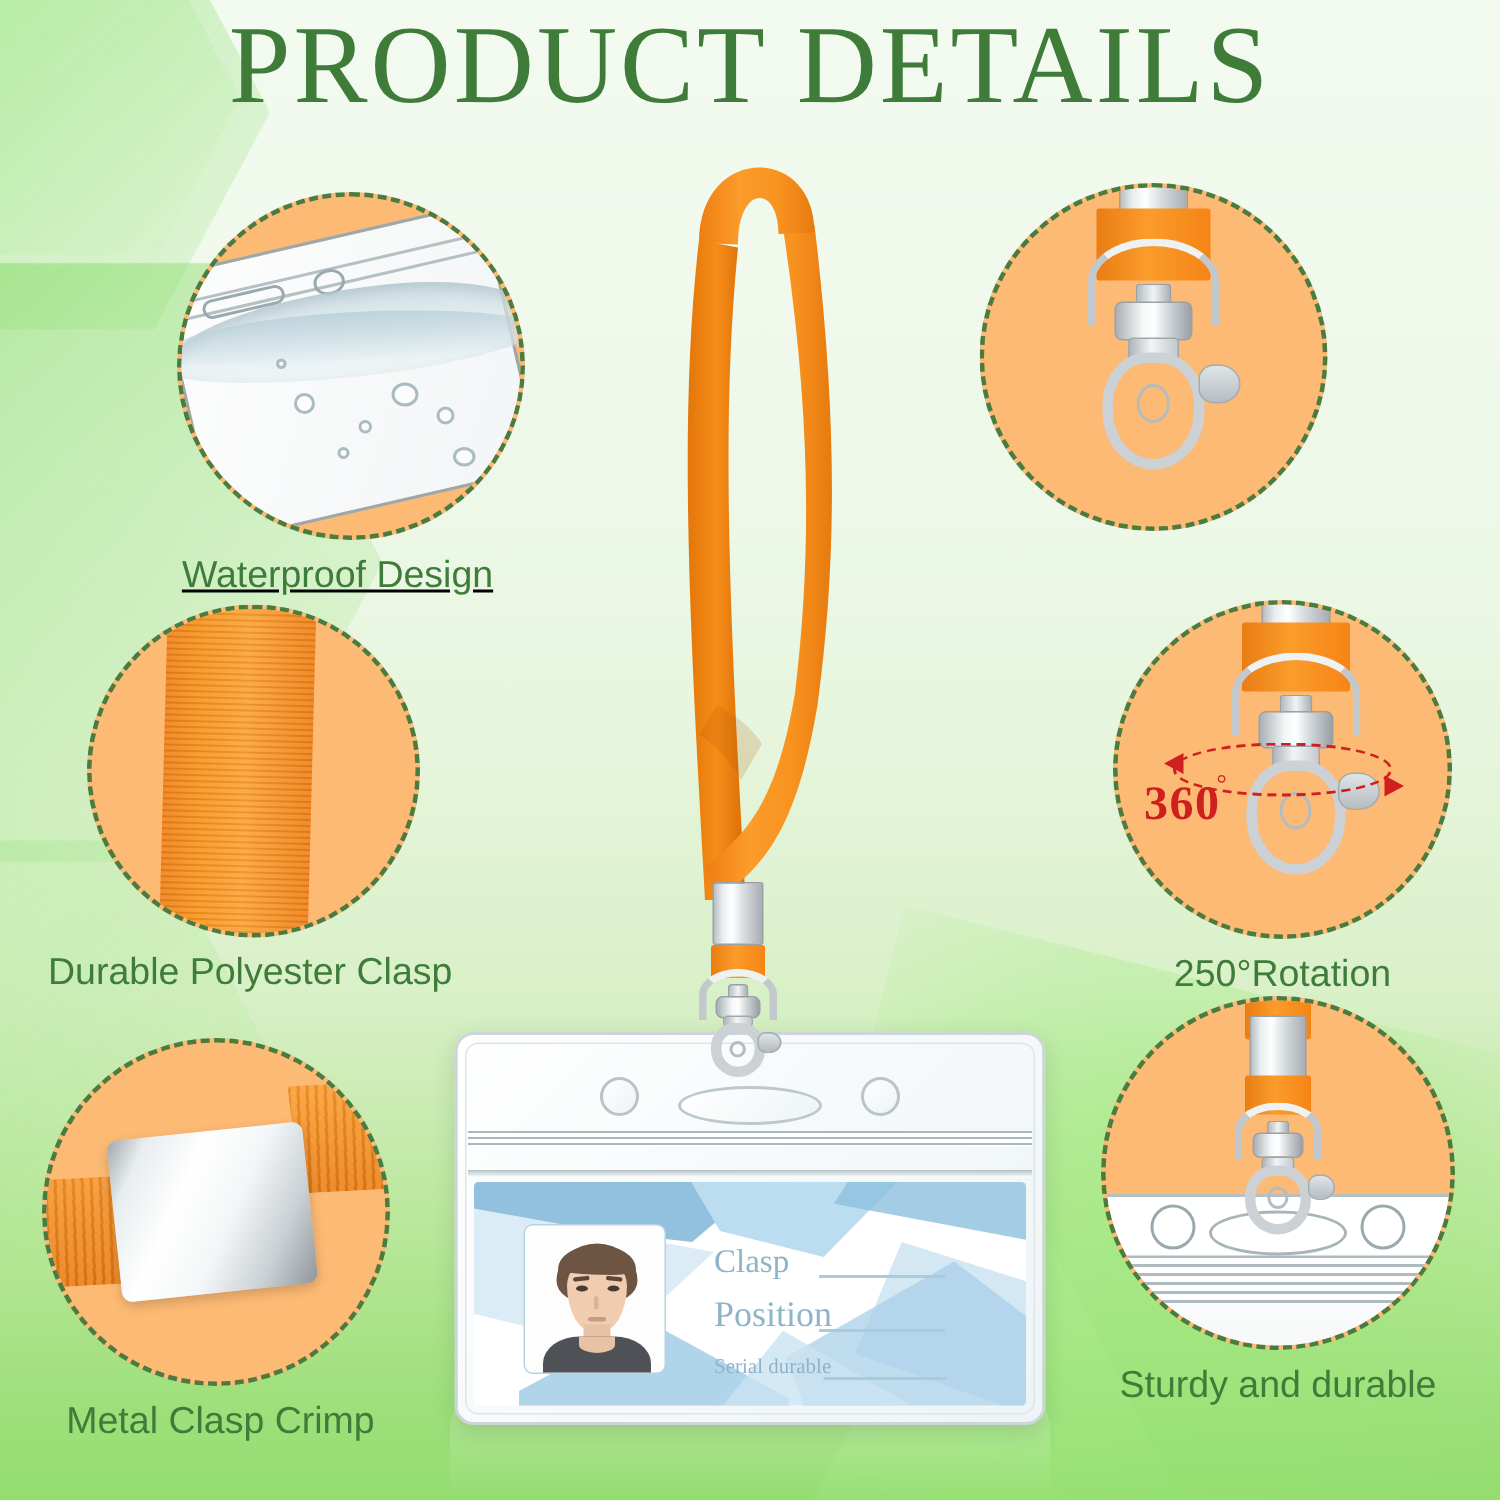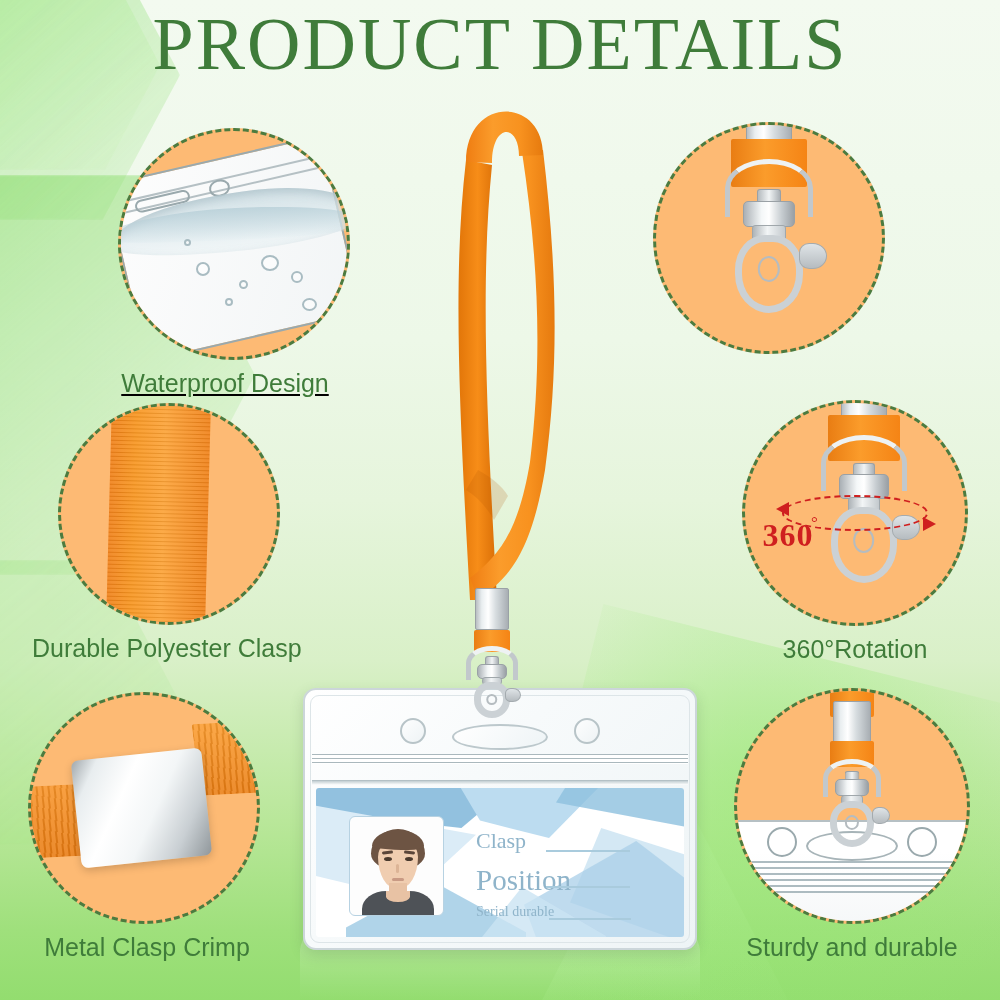--- a/index.html
+++ b/index.html
@@ -93,21 +93,21 @@
   #f-weave .circle { width:222px; height:222px; }
   #f-weave .caption { margin-left:-26px; }
 
   #f-rotation { left:742px; top:400px; }
   #f-rotation .circle { width:226px; height:226px; }
 
   #f-crimp { left:28px; top:692px; }
   #f-crimp .circle { width:232px; height:232px; }
   #f-crimp .caption { margin-left:6px; }
 
-  #f-sturdy { left:734px; top:688px; }
+  #f-sturdy { left:734px; top:664px; }
   #f-sturdy .circle { width:236px; height:236px; }
 
   
   .wp-sleeve {
     position:absolute; left:-6%; top:6%; width:112%; height:92%;
     transform:rotate(-13deg);
   }
   .wp-card {
     position:absolute; left:6%; top:6%; width:88%; height:88%;
     border:2px solid #9aa9ad; border-radius:5px;
@@ -348,21 +348,21 @@
   .ph-body {
     position:absolute; left:12px; top:74px; width:72px; height:32px;
     background:#4e5257; border-radius:34% 34% 0 0 / 56% 56% 0 0;
   }
   .ph-collar {
     position:absolute; left:36px; top:74px; width:24px; height:11px;
     background:#e8c2a4; border-radius:0 0 50% 50%;
   }
   .fld { position:absolute; font-family:"Liberation Serif", serif; color:#8fb4ca; }
   .fld-name { left:160px; top:40px; font-size:22px; }
-  .fld-pos  { left:160px; top:76px; font-size:29px; }
+  .fld-pos  { left:160px; top:76px; font-size:24px; }
   .fld-ser  { left:160px; top:116px; font-size:14px; }
   .rule { position:absolute; height:1.5px; background:#a9cbdd; }
   .rule-name { left:230px; top:62px; width:84px; }
   .rule-pos  { left:230px; top:98px; width:84px; }
   .rule-ser  { left:233px; top:130px; width:82px; }
 </style>
 </head>
 <body>
 
 <div id="bg-deco">
@@ -466,21 +466,21 @@
       <div class="neck" style="top:94px;  width:32px; height:16px;"></div>
       <div class="claw" style="top:104px; width:66px; height:76px;"></div>
       <div class="thumb" style="left:28px; top:112px; width:28px; height:25px;"></div>
     </div>
     <div class="rot-ellipse"></div>
     <div class="arrowL"></div>
     <div class="arrowR"></div>
     <div class="rot-label">360</div>
     <div class="rot-deg">°</div>
   </div>
-  <div class="caption">360°Rotation</div>
+  <div class="caption">250°Rotation</div>
 </div>
 
 <div class="feature" id="f-crimp">
   <div class="circle">
     <div class="crimp-scene">
       <div class="crimp-web-l"></div>
       <div class="crimp-web-r"></div>
       <div class="crimp-metal"></div>
     </div>
   </div>

